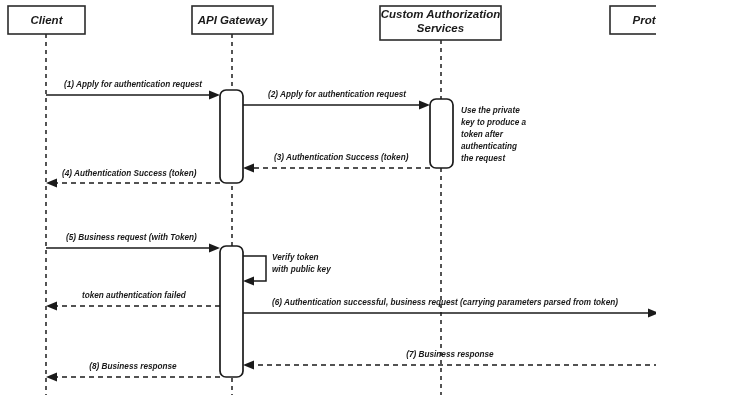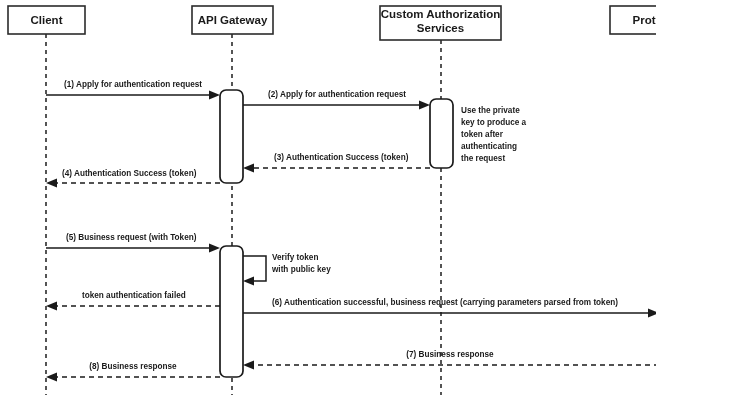--- a/index.html
+++ b/index.html
@@ -9,20 +9,21 @@
   }
   body {
     font-family: "Liberation Sans", sans-serif;
   }
   #diagram-root {
     position: relative;
     width: 656px;
     height: 401px;
     background: #ffffff;
     overflow: hidden;
+    font-style: italic;
   }
   #diagram-svg {
     position: absolute;
     left: 0;
     top: 0;
     width: 738px;
     height: 401px;
   }
   .participant-box {
     fill: #ffffff;

